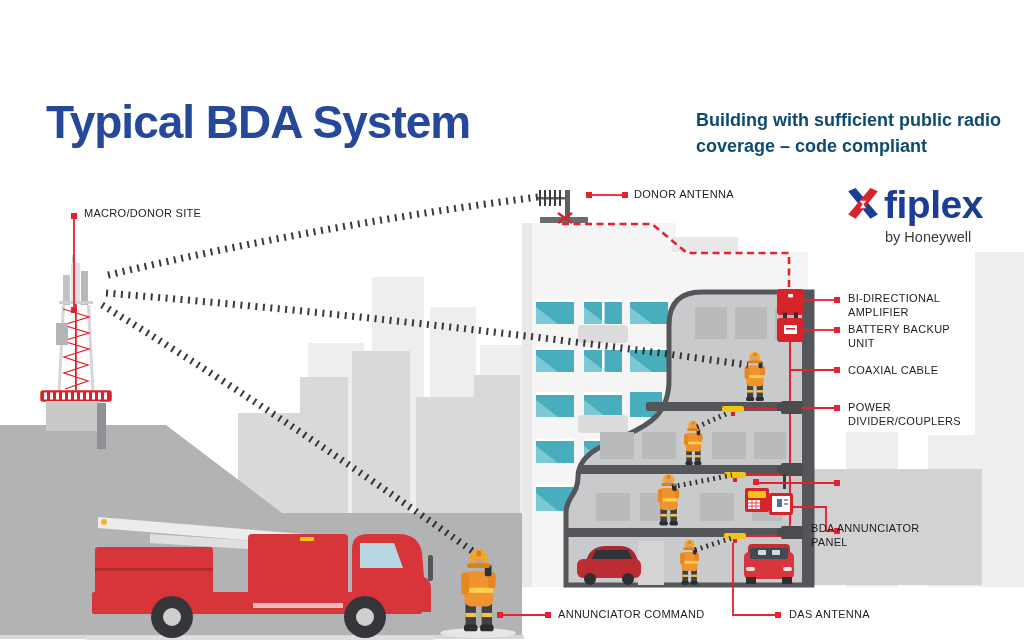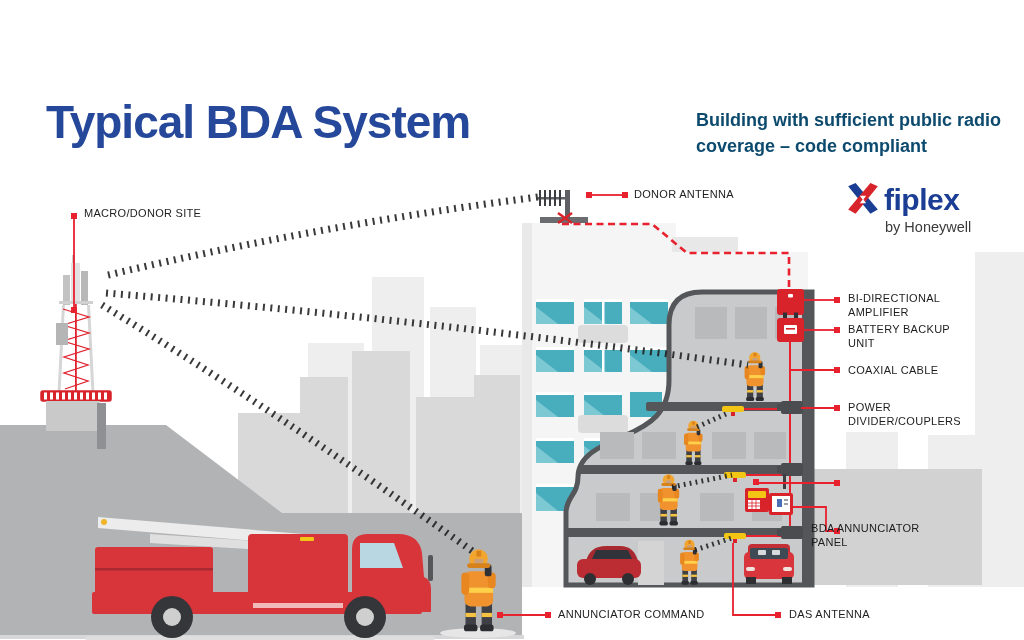--- a/index.html
+++ b/index.html
@@ -5,21 +5,21 @@
   html,body{margin:0;padding:0;background:#fff;}
   #stage{position:relative;width:1024px;height:640px;background:#ffffff;overflow:hidden;
          font-family:"Liberation Sans",sans-serif;margin-top:47px;}
   #scene{position:absolute;left:0;top:0;}
   .title{position:absolute;left:46px;top:48px;font-size:46px;font-weight:bold;
          letter-spacing:-1px;color:#26489A;}
   .subtitle{position:absolute;left:696px;top:60px;width:340px;font-size:18px;
          font-weight:bold;color:#0c4a6e;line-height:1.45;white-space:pre-line;}
   .logo{position:absolute;left:845px;top:136px;width:170px;}
   .logo-row{display:flex;align-items:center;}
-  .logo-brand{font-size:30px;font-weight:bold;color:#1B3E94;letter-spacing:-0.5px;margin-left:3px;}
+  .logo-brand{font-size:39px;font-weight:bold;color:#1B3E94;letter-spacing:-0.5px;margin-left:3px;}
   .logo-byline{font-size:14.5px;color:#3A3A3A;margin:2px 0 0 40px;}
   .lbl{position:absolute;font-size:11px;font-weight:normal;color:#1D1D1F;
        letter-spacing:0.3px;line-height:1.25;white-space:pre-line;}
 </style>
 </head>
 <body>
 
 <div id="stage">
 
 <svg id="scene" width="1024" height="640" viewBox="0 0 1024 640">

